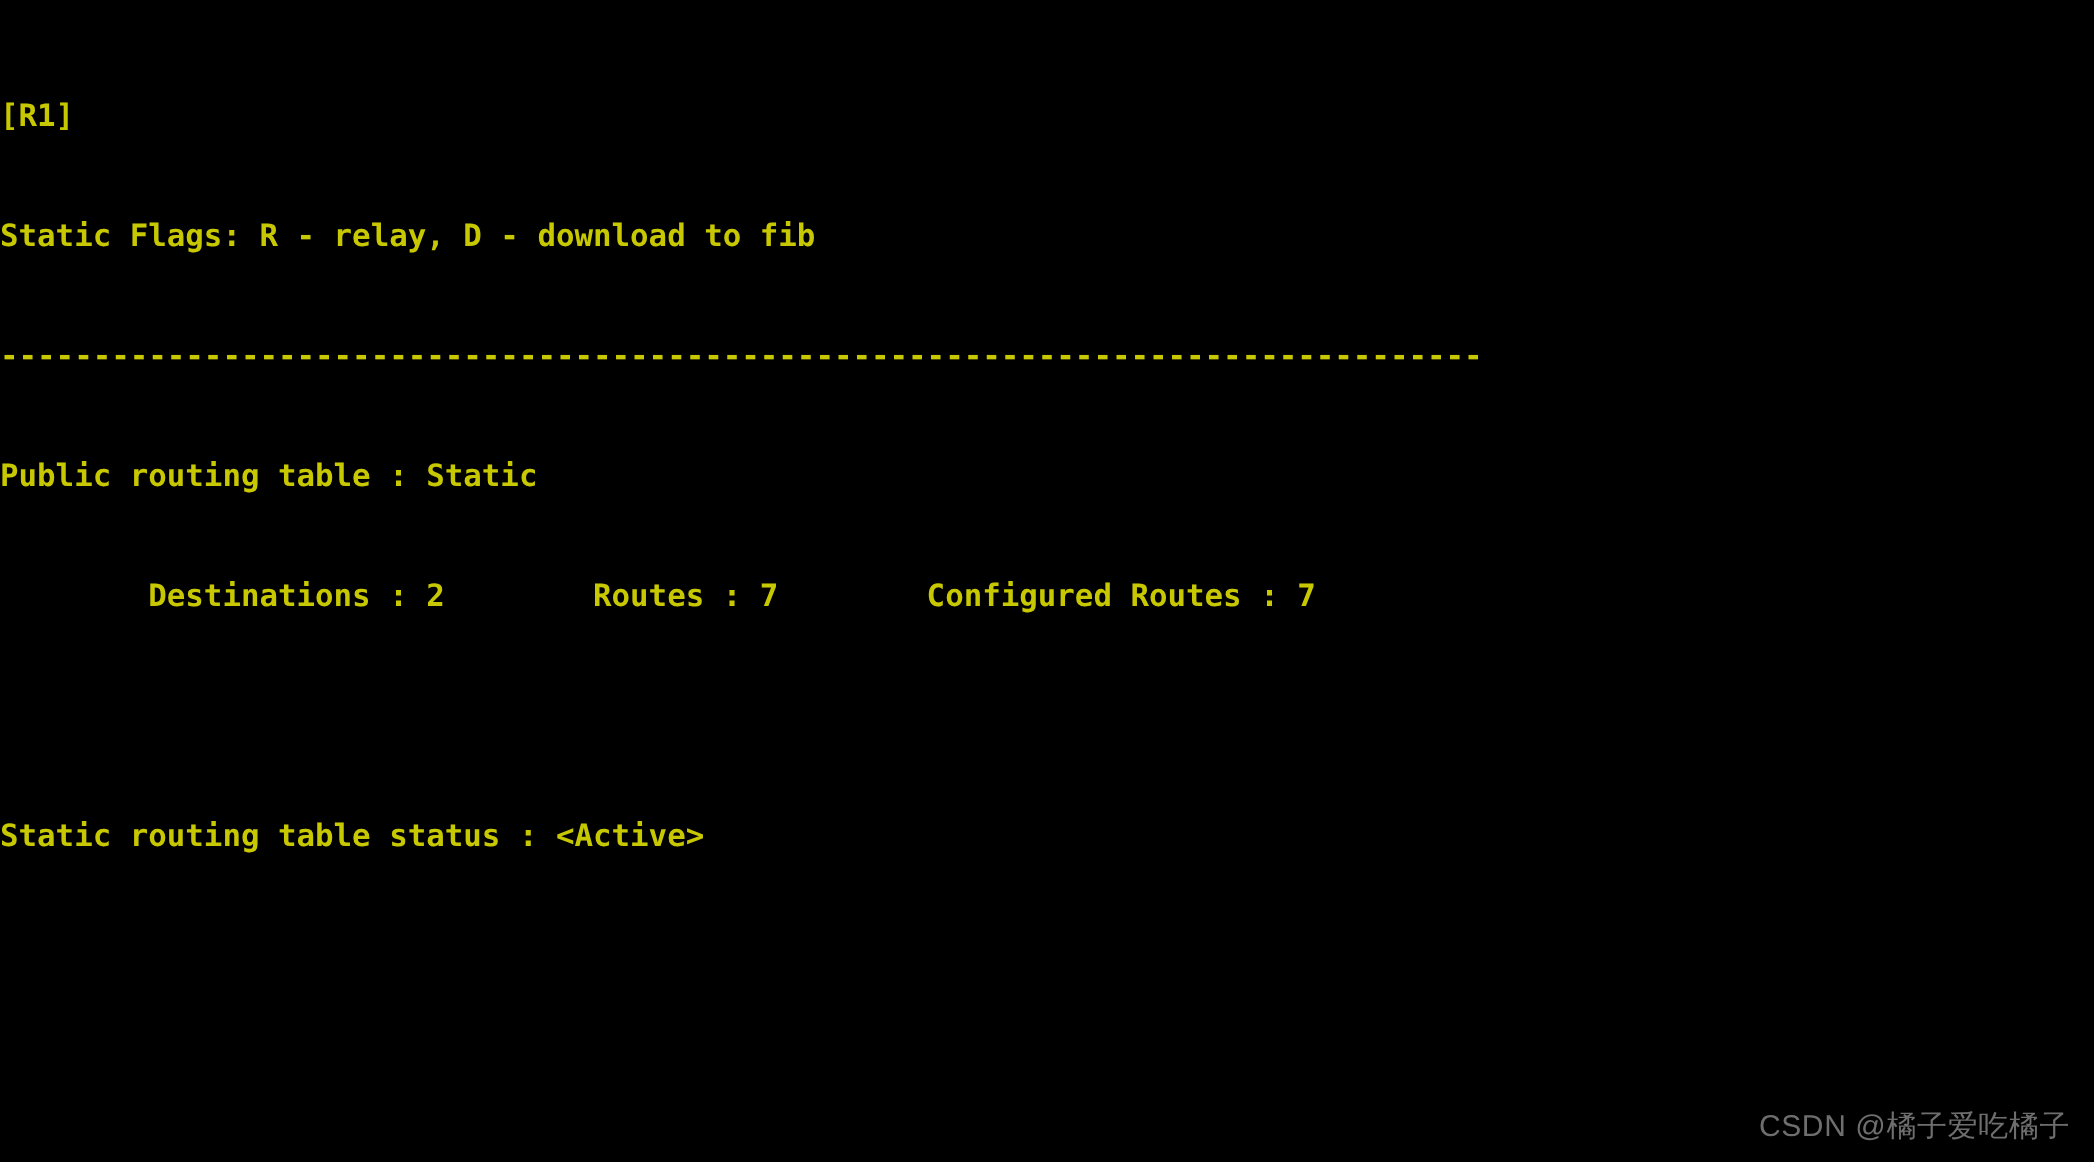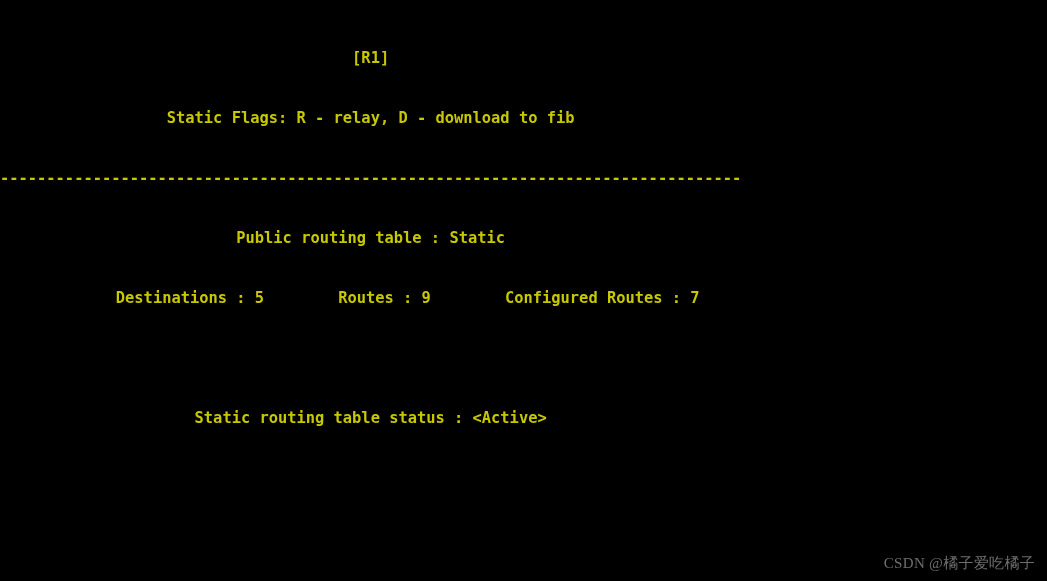--- a/index.html
+++ b/index.html
@@ -38,50 +38,49 @@
     white-space: pre;
     font-weight: bold;
     -webkit-font-smoothing: none;
   }
 
   .line {
     display: block;
     height: 20px;
     white-space: pre;
     color: #c8c800;
-    text-align: center;
   }
 
   .line.blank {
     color: transparent;
   }
 
   #watermark {
     position: absolute;
     right: 12px;
     bottom: 8px;
-    font-family: Liberation Serif, serif;
+    font-family: Liberation Sans, sans-serif;
     font-size: 15px;
     color: #6e6e6e;
     white-space: pre;
     letter-spacing: 0.3px;
   }
 </style>
 </head>
 <body>
 
 <div id="terminal">
 
   <div id="console">
 
     <span class="line">[R1]</span>
     <span class="line">Static Flags: R - relay, D - download to fib</span>
     <span class="line">--------------------------------------------------------------------------------</span>
     <span class="line">Public routing table : Static</span>
-    <span class="line">        Destinations : 5        Routes : 9        Configured Routes : 7</span>
+    <span class="line">        Destinations : 2        Routes : 7        Configured Routes : 7</span>
     <span class="line blank"> </span>
     <span class="line">Static routing table status : &lt;Active&gt;</span>
     
     
     
 
     
     
     
     

